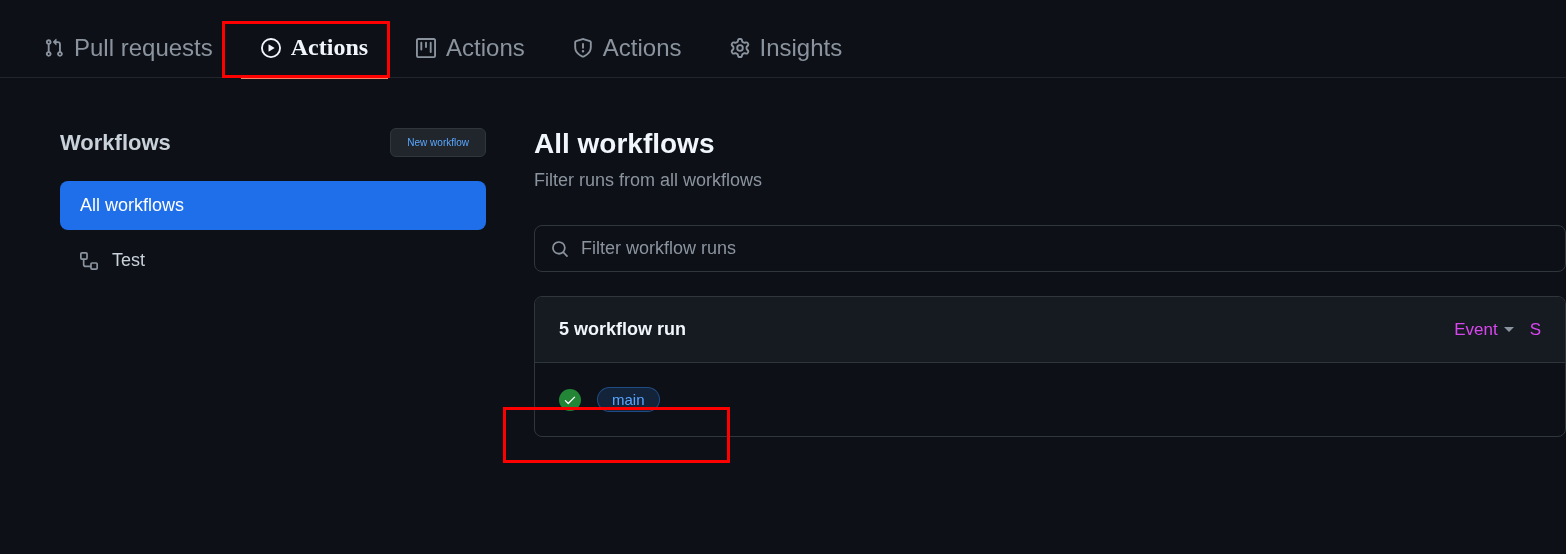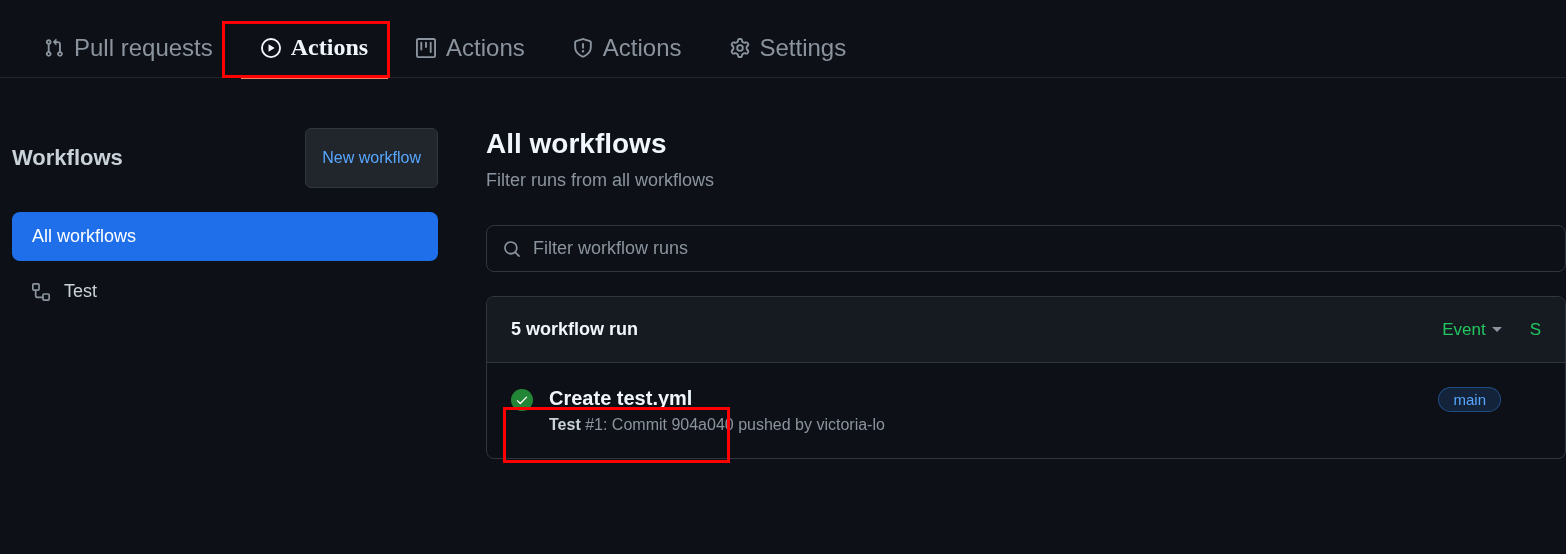--- a/index.html
+++ b/index.html
@@ -46,40 +46,41 @@
     position: absolute;
     border: 3px solid #ff0000;
     pointer-events: none;
   }
   .hl-actions { left: 222px; top: 21px; width: 168px; height: 57px; }
   .hl-run { left: 503px; top: 407px; width: 227px; height: 56px; }
 
   .page-body {
     display: flex;
     padding-top: 50px;
+    margin-left: 48px;
   }
   .sidebar {
     width: 450px;
     padding-left: 12px;
     padding-right: 12px;
   }
   .sidebar-header {
     display: flex;
     align-items: center;
     justify-content: space-between;
     padding: 0 0 24px 0;
   }
   .sidebar-title { font-size: 22px; color: #c9d1d9; }
   .new-workflow-btn {
     background: #21262d;
     color: #58a6ff;
     border: 1px solid #30363d;
     border-radius: 6px;
-    padding: 20px 16px;
-    font-size: 16px;
+    padding: 8px 16px;
+    font-size: 10px;
     font-weight: 500;
     cursor: pointer;
   }
   .sidebar-item {
     display: flex;
     align-items: center;
     gap: 14px;
     padding: 14px 20px;
     border-radius: 8px;
     font-size: 18px;
@@ -128,21 +129,21 @@
   }
   .runs-header {
     display: flex;
     align-items: center;
     justify-content: space-between;
     background: #161b22;
     padding: 22px 24px;
     border-bottom: 1px solid #30363d;
   }
   .runs-count { font-size: 18px; font-weight: 600; color: #f0f6fc; }
-  .runs-filters { display: flex; gap: 28px; align-items: center; color: #22c55e; font-size: 17px; }
+  .runs-filters { display: flex; gap: 16px; align-items: center; color: #d946ef; font-size: 17px; }
   .dropdown-filter { display: flex; align-items: center; gap: 6px; cursor: pointer; }
   .caret-down {
     width: 0; height: 0;
     border-left: 5px solid transparent;
     border-right: 5px solid transparent;
     border-top: 5px solid #8b949e;
   }
 
   .run-row {
     display: flex;
@@ -199,21 +200,21 @@
   <div class="nav-tab inactive">
     <svg width="20" height="20" viewBox="0 0 16 16">
         <path d="M7.467.133a1.748 1.748 0 0 1 1.066 0l5.25 1.68A1.75 1.75 0 0 1 15 3.48V7c0 1.566-.32 3.182-1.303 4.682-.983 1.498-2.585 2.813-5.032 3.855a1.697 1.697 0 0 1-1.33 0c-2.447-1.042-4.049-2.357-5.032-3.855C1.32 10.182 1 8.566 1 7V3.48a1.75 1.75 0 0 1 1.217-1.667Zm.61 1.429a.25.25 0 0 0-.153 0l-5.25 1.68a.25.25 0 0 0-.174.238V7c0 1.358.275 2.666 1.057 3.86.784 1.194 2.121 2.34 4.366 3.297a.196.196 0 0 0 .154 0c2.245-.956 3.582-2.104 4.366-3.298C13.225 9.666 13.5 8.36 13.5 7V3.48a.251.251 0 0 0-.174-.237l-5.25-1.68ZM8.75 4.75v3a.75.75 0 0 1-1.5 0v-3a.75.75 0 0 1 1.5 0ZM9 10.5a1 1 0 1 1-2 0 1 1 0 0 1 2 0Z"></path>
       </svg>
     <span>Actions</span>
   </div>
   <div class="nav-tab inactive">
     <svg width="20" height="20" viewBox="0 0 16 16">
         <path d="M8 0a8.2 8.2 0 0 1 .701.031C9.444.095 9.99.645 10.16 1.29l.288 1.107c.018.066.079.158.212.224.231.114.454.243.668.386.123.082.233.09.299.071l1.103-.303c.644-.176 1.392.021 1.82.63.27.385.506.792.704 1.218.315.675.111 1.422-.364 1.891l-.814.806c-.049.048-.098.147-.088.294.016.257.016.515 0 .772-.01.147.038.246.088.294l.814.806c.475.469.679 1.216.364 1.891a7.977 7.977 0 0 1-.704 1.217c-.428.61-1.176.807-1.82.63l-1.102-.302c-.067-.019-.177-.011-.3.071a5.909 5.909 0 0 1-.668.386c-.133.066-.194.158-.211.224l-.29 1.106c-.168.646-.715 1.196-1.458 1.26a8.006 8.006 0 0 1-1.402 0c-.743-.064-1.289-.614-1.458-1.26l-.289-1.106c-.018-.066-.079-.158-.212-.224a5.738 5.738 0 0 1-.668-.386c-.123-.082-.233-.09-.299-.071l-1.103.303c-.644.176-1.392-.021-1.82-.63a8.12 8.12 0 0 1-.704-1.218c-.315-.675-.111-1.422.363-1.891l.815-.806c.05-.048.098-.147.088-.294a6.214 6.214 0 0 1 0-.772c.01-.147-.038-.246-.088-.294l-.815-.806C.635 6.045.431 5.298.746 4.623a7.92 7.92 0 0 1 .704-1.217c.428-.61 1.176-.807 1.82-.63l1.102.302c.067.019.177.011.3-.071.214-.143.437-.272.668-.386.133-.066.194-.158.211-.224l.29-1.106C6.009.645 6.556.095 7.299.03 7.53.01 7.764 0 8 0Zm-.571 1.525c-.036.003-.108.036-.137.146l-.289 1.105c-.147.561-.549.967-.998 1.189-.173.086-.34.183-.5.29-.417.278-.97.423-1.529.27l-1.103-.303c-.109-.03-.175.016-.195.045-.22.312-.412.644-.573.99-.014.031-.021.11.059.19l.815.806c.411.406.562.957.53 1.456a4.709 4.709 0 0 0 0 .582c.032.499-.119 1.05-.53 1.456l-.815.806c-.081.08-.073.159-.059.19.162.346.353.677.573.989.02.03.085.076.195.046l1.102-.303c.56-.153 1.113-.008 1.53.27.161.107.328.204.501.29.447.222.85.629.997 1.189l.289 1.105c.029.109.101.143.137.146a6.6 6.6 0 0 0 1.142 0c.036-.003.108-.036.137-.146l.289-1.105c.147-.561.549-.967.998-1.189.173-.086.34-.183.5-.29.417-.278.97-.423 1.529-.27l1.103.303c.109.029.175-.016.195-.045.22-.313.411-.644.573-.99.014-.031.021-.11-.059-.19l-.815-.806c-.411-.406-.562-.957-.53-1.456a4.709 4.709 0 0 0 0-.582c-.032-.499.119-1.05.53-1.456l.815-.806c.081-.08.073-.159.059-.19a6.464 6.464 0 0 0-.573-.989c-.02-.03-.085-.076-.195-.046l-1.102.303c-.56.153-1.113.008-1.53-.27a4.44 4.44 0 0 0-.501-.29c-.447-.222-.85-.629-.997-1.189l-.289-1.105c-.029-.11-.101-.143-.137-.146a6.6 6.6 0 0 0-1.142 0ZM11 8a3 3 0 1 1-6 0 3 3 0 0 1 6 0ZM9.5 8a1.5 1.5 0 1 0-3.001.001A1.5 1.5 0 0 0 9.5 8Z"></path>
       </svg>
-    <span>Settings</span>
+    <span>Insights</span>
   </div>
 </nav>
 
 <div class="page-body">
   <aside class="sidebar">
     <div class="sidebar-header">
       <h2 class="sidebar-title">Workflows</h2>
       <button class="new-workflow-btn">New workflow</button>
     </div>
     <div class="sidebar-item selected">
@@ -251,27 +252,20 @@
           </div>
         </div>
       </div>
 
       <div class="run-row">
         <div class="status-icon">
           <svg viewBox="0 0 16 16">
               <path d="M13.78 4.22a.75.75 0 0 1 0 1.06l-7.25 7.25a.75.75 0 0 1-1.06 0L2.22 9.28a.751.751 0 0 1 .018-1.042.751.751 0 0 1 1.042-.018L6 10.94l6.72-6.72a.75.75 0 0 1 1.06 0Z"></path>
             </svg>
         </div>
-        <div class="run-main">
-          <div class="run-title">Create test.yml</div>
-          <div class="run-meta">
-            <span class="wf-name">Test</span>
-            <span>#1</span><span>: Commit 904a040 pushed by victoria-lo</span>
-          </div>
-        </div>
         <span class="branch-label">main</span>
       </div>
     </div>
   </main>
 </div>
 
 <div class="highlight-red hl-actions"></div>
 <div class="highlight-red hl-run"></div>
 
 </body></html>

